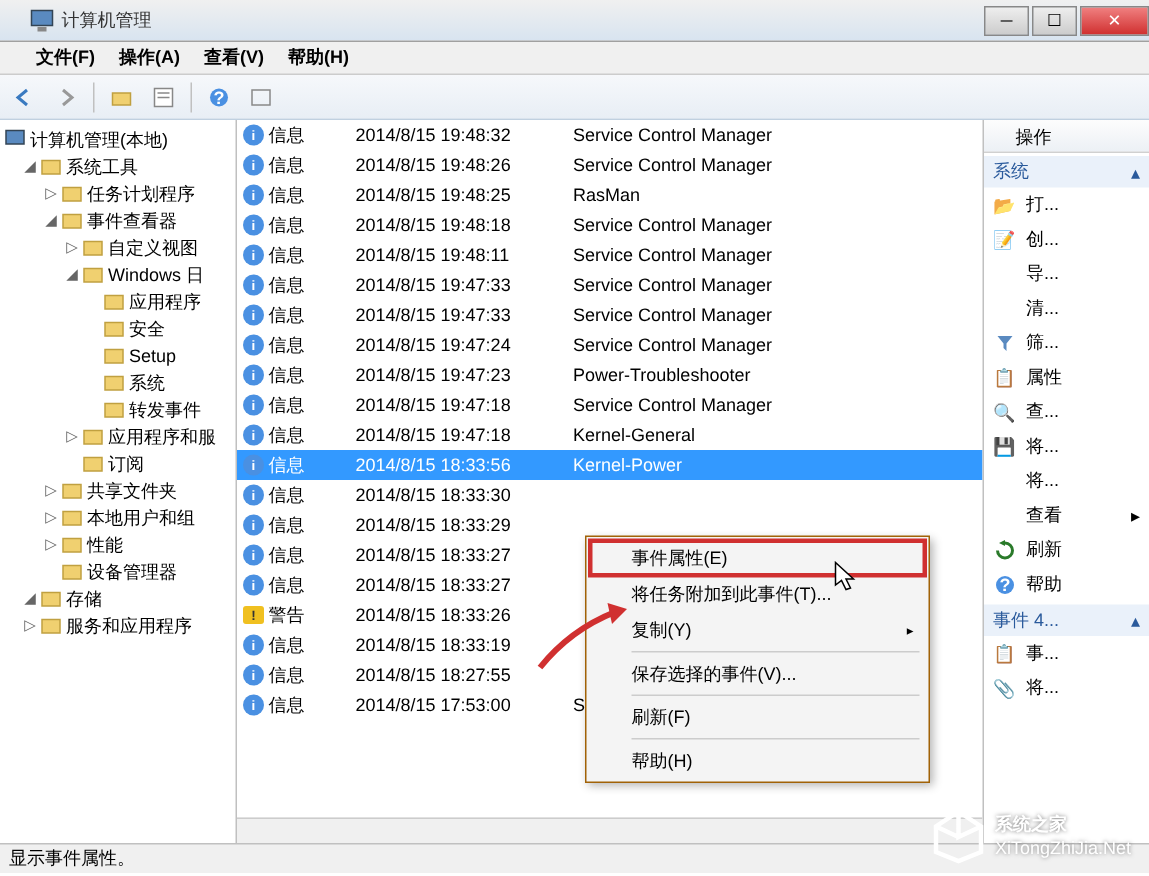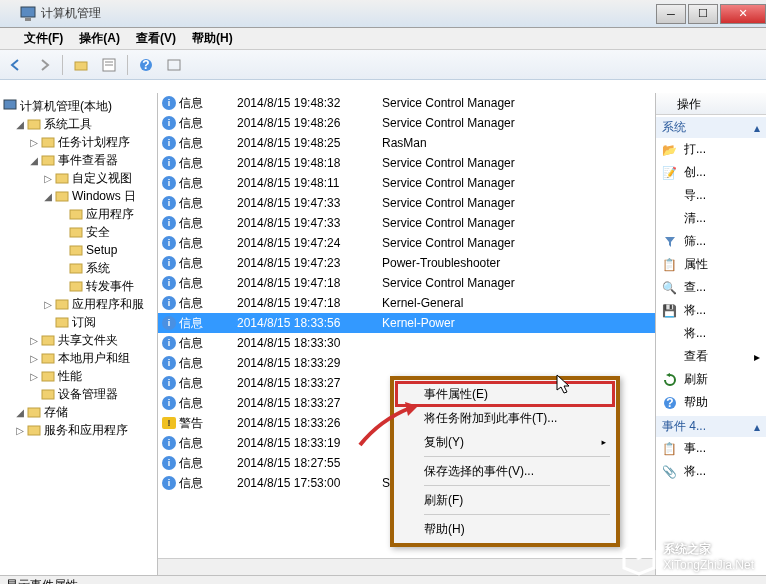--- a/index.html
+++ b/index.html
@@ -13,21 +13,21 @@
 .win-close { background: linear-gradient(#f08080, #d03030); color: white; width: 46px; }
 .win-min, .win-max { background: linear-gradient(#eee, #ccc); }
 
 .menubar { height: 22px; background: #f0f0f0; display: flex; align-items: center; padding-left: 16px; border-bottom: 1px solid #ccc; font-weight: bold; }
 .menubar span { padding: 2px 8px; cursor: default; }
 
 .toolbar { height: 30px; background: linear-gradient(#f6f8fb,#e8eef5); border-bottom: 1px solid #c0d0e0; display: flex; align-items: center; padding: 0 4px; gap: 4px; }
 .tool-btn { width: 24px; height: 24px; display: flex; align-items: center; justify-content: center; border: 1px solid transparent; }
 .tool-sep { width: 1px; height: 20px; background: #c0c0c0; margin: 0 2px; }
 
-.main { display: flex; height: 482px; margin-top: 13px; }
+.main { display: flex; height: 482px; }
 .tree-pane { width: 158px; border-right: 1px solid #c0c0c0; overflow: hidden; background: #fff; padding: 4px 0; }
 .tree-item { display: flex; align-items: center; height: 18px; padding-left: 2px; white-space: nowrap; cursor: default; }
 .tree-item .expander { width: 12px; text-align: center; color: #666; font-size: 10px; }
 .tree-item .ticon { width: 16px; height: 16px; display: inline-flex; align-items: center; justify-content: center; margin-right: 2px; }
 .indent1 { padding-left: 14px; }
 .indent2 { padding-left: 28px; }
 .indent3 { padding-left: 42px; }
 .indent4 { padding-left: 56px; }
 
 .list-pane { flex: 1; border-right: 1px solid #c0c0c0; display: flex; flex-direction: column; overflow: hidden; position: relative; }
@@ -47,21 +47,21 @@
 .evt-info { background: #4a90e2; }
 .evt-warn { background: #f0c020; color: #333; border-radius: 2px; width: 14px; height: 12px; }
 .hscroll { height: 17px; background: #f0f0f0; border-top: 1px solid #ccc; }
 
 .action-pane { width: 110px; background: #fff; }
 .action-header { height: 22px; background: linear-gradient(#fdfdfd,#ecf0f5); border-bottom: 1px solid #d0d0d0; padding: 3px 21px; }
 .action-group { background: #eaf1fa; padding: 2px 6px; font-weight: normal; color: #2a5a9c; margin-top: 2px; display: flex; justify-content: space-between; align-items: center; }
 .action-item { display: flex; align-items: center; padding: 3px 6px; gap: 6px; cursor: default; white-space: nowrap; overflow: hidden; }
 .action-item .aicon { width: 16px; height: 16px; display: inline-flex; align-items: center; justify-content: center; }
 
-.context-menu { position: absolute; left: 390px; top: 376px; width: 230px; background: #f4f4f4; border: 4px solid #a16207; box-shadow: 2px 2px 6px rgba(0,0,0,0.3); z-index: 100; padding: 2px; }
+.context-menu { position: absolute; left: 390px; top: 357px; width: 230px; background: #f4f4f4; border: 1px solid #a16207; box-shadow: 2px 2px 6px rgba(0,0,0,0.3); z-index: 100; padding: 2px; }
 .ctx-item { height: 24px; display: flex; align-items: center; padding-left: 28px; padding-right: 10px; cursor: default; position: relative; }
 .ctx-item.highlighted { outline: 3px solid #d03030; outline-offset: -2px; }
 .ctx-sep { height: 1px; background: #ccc; margin: 2px 4px 2px 28px; }
 .ctx-item .arrow { position: absolute; right: 8px; font-size: 9px; }
 
 .statusbar { height: 20px; background: #f0f0f0; border-top: 1px solid #c0c0c0; padding: 2px 6px; display: flex; align-items: center; }
 
 .red-arrow { position: absolute; left: 350px; top: 400px; z-index: 200; pointer-events: none; }
 .cursor-ptr { position: absolute; left: 556px; top: 374px; z-index: 201; pointer-events: none; }
 

